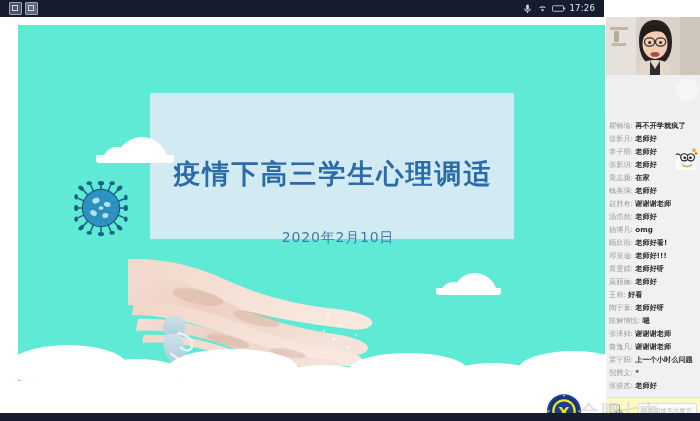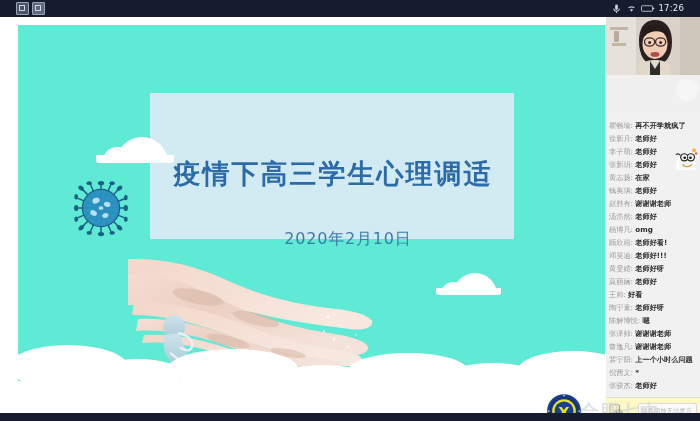--- a/index.html
+++ b/index.html
@@ -2,23 +2,23 @@
 <html><head>
 <meta charset="utf-8">
 <style>
   html,body{margin:0;padding:0;background:#fff;}
   body{width:700px;height:421px;overflow:hidden;
        font-family:"DejaVu Sans","Liberation Sans",sans-serif;}
 
   #app{position:relative;width:700px;height:421px;background:#ffffff;overflow:hidden;}
 
   
-  .statusbar{position:absolute;left:0;top:0;width:700px;height:17px;
+  .statusbar{position:absolute;left:0;top:0;width:604px;height:17px;
     background:#141c2e;display:flex;align-items:center;
-    box-sizing:border-box;padding:0 16px;z-index:40;justify-content:center;}
+    box-sizing:border-box;padding:0 9px;z-index:40;justify-content:center;}
   .sb-left{display:flex;align-items:center;gap:3px;}
   .sb-right{margin-left:auto;display:flex;align-items:center;gap:4px;}
   .sb-ico{width:11px;height:11px;display:block;opacity:.9;}
   .sb-time{color:#e8ecf2;font-size:8.5px;letter-spacing:.2px;line-height:1;}
   .sb-appico{width:11px;height:11px;border:1px solid #9aa4b5;background:#49536a;
     border-radius:1px;position:relative;}
   .sb-appico:after{content:"";position:absolute;left:2px;top:2px;width:6px;height:6px;
     border:1px solid #cfd6e2;box-sizing:border-box;}
   .sb-appico.b{background:#5d6880;}
 
@@ -32,22 +32,22 @@
   
   .panel{position:absolute;left:132px;top:68px;width:364px;height:146px;
     background:#dceaf4;opacity:.93;}
 
   .slide-title{position:absolute;left:150px;top:125px;width:330px;height:48px;
     display:flex;align-items:center;justify-content:center;
     color:#2b6ca8;font-size:27px;font-weight:bold;letter-spacing:2px;
     white-space:nowrap;}
   .slide-sub1{position:absolute;left:230px;top:188px;width:180px;
     text-align:center;color:#3b7ba8;font-size:10.5px;letter-spacing:1.2px;}
-  .slide-sub2{position:absolute;left:240px;top:204px;width:180px;
-    text-align:center;color:#3b7ba8;font-size:16px;letter-spacing:.8px;}
+  .slide-sub2{position:absolute;left:230px;top:204px;width:180px;
+    text-align:center;color:#3b7ba8;font-size:14px;letter-spacing:.8px;}
 
   
   .cloud{position:absolute;background:#fff;border-radius:50%;}
   .cl-a{left:98px;top:112px;width:52px;height:26px;border-radius:26px 26px 0 0;}
   .cl-a:before{content:"";position:absolute;left:-13px;bottom:0;width:28px;height:16px;
     background:#fff;border-radius:14px 14px 0 0;}
   .cl-a:after{content:"";position:absolute;left:-20px;bottom:0;width:78px;height:8px;
     background:#fff;border-radius:0 0 3px 3px;}
 
   .cl-b{left:435px;top:248px;width:44px;height:22px;border-radius:22px 22px 0 0;}

